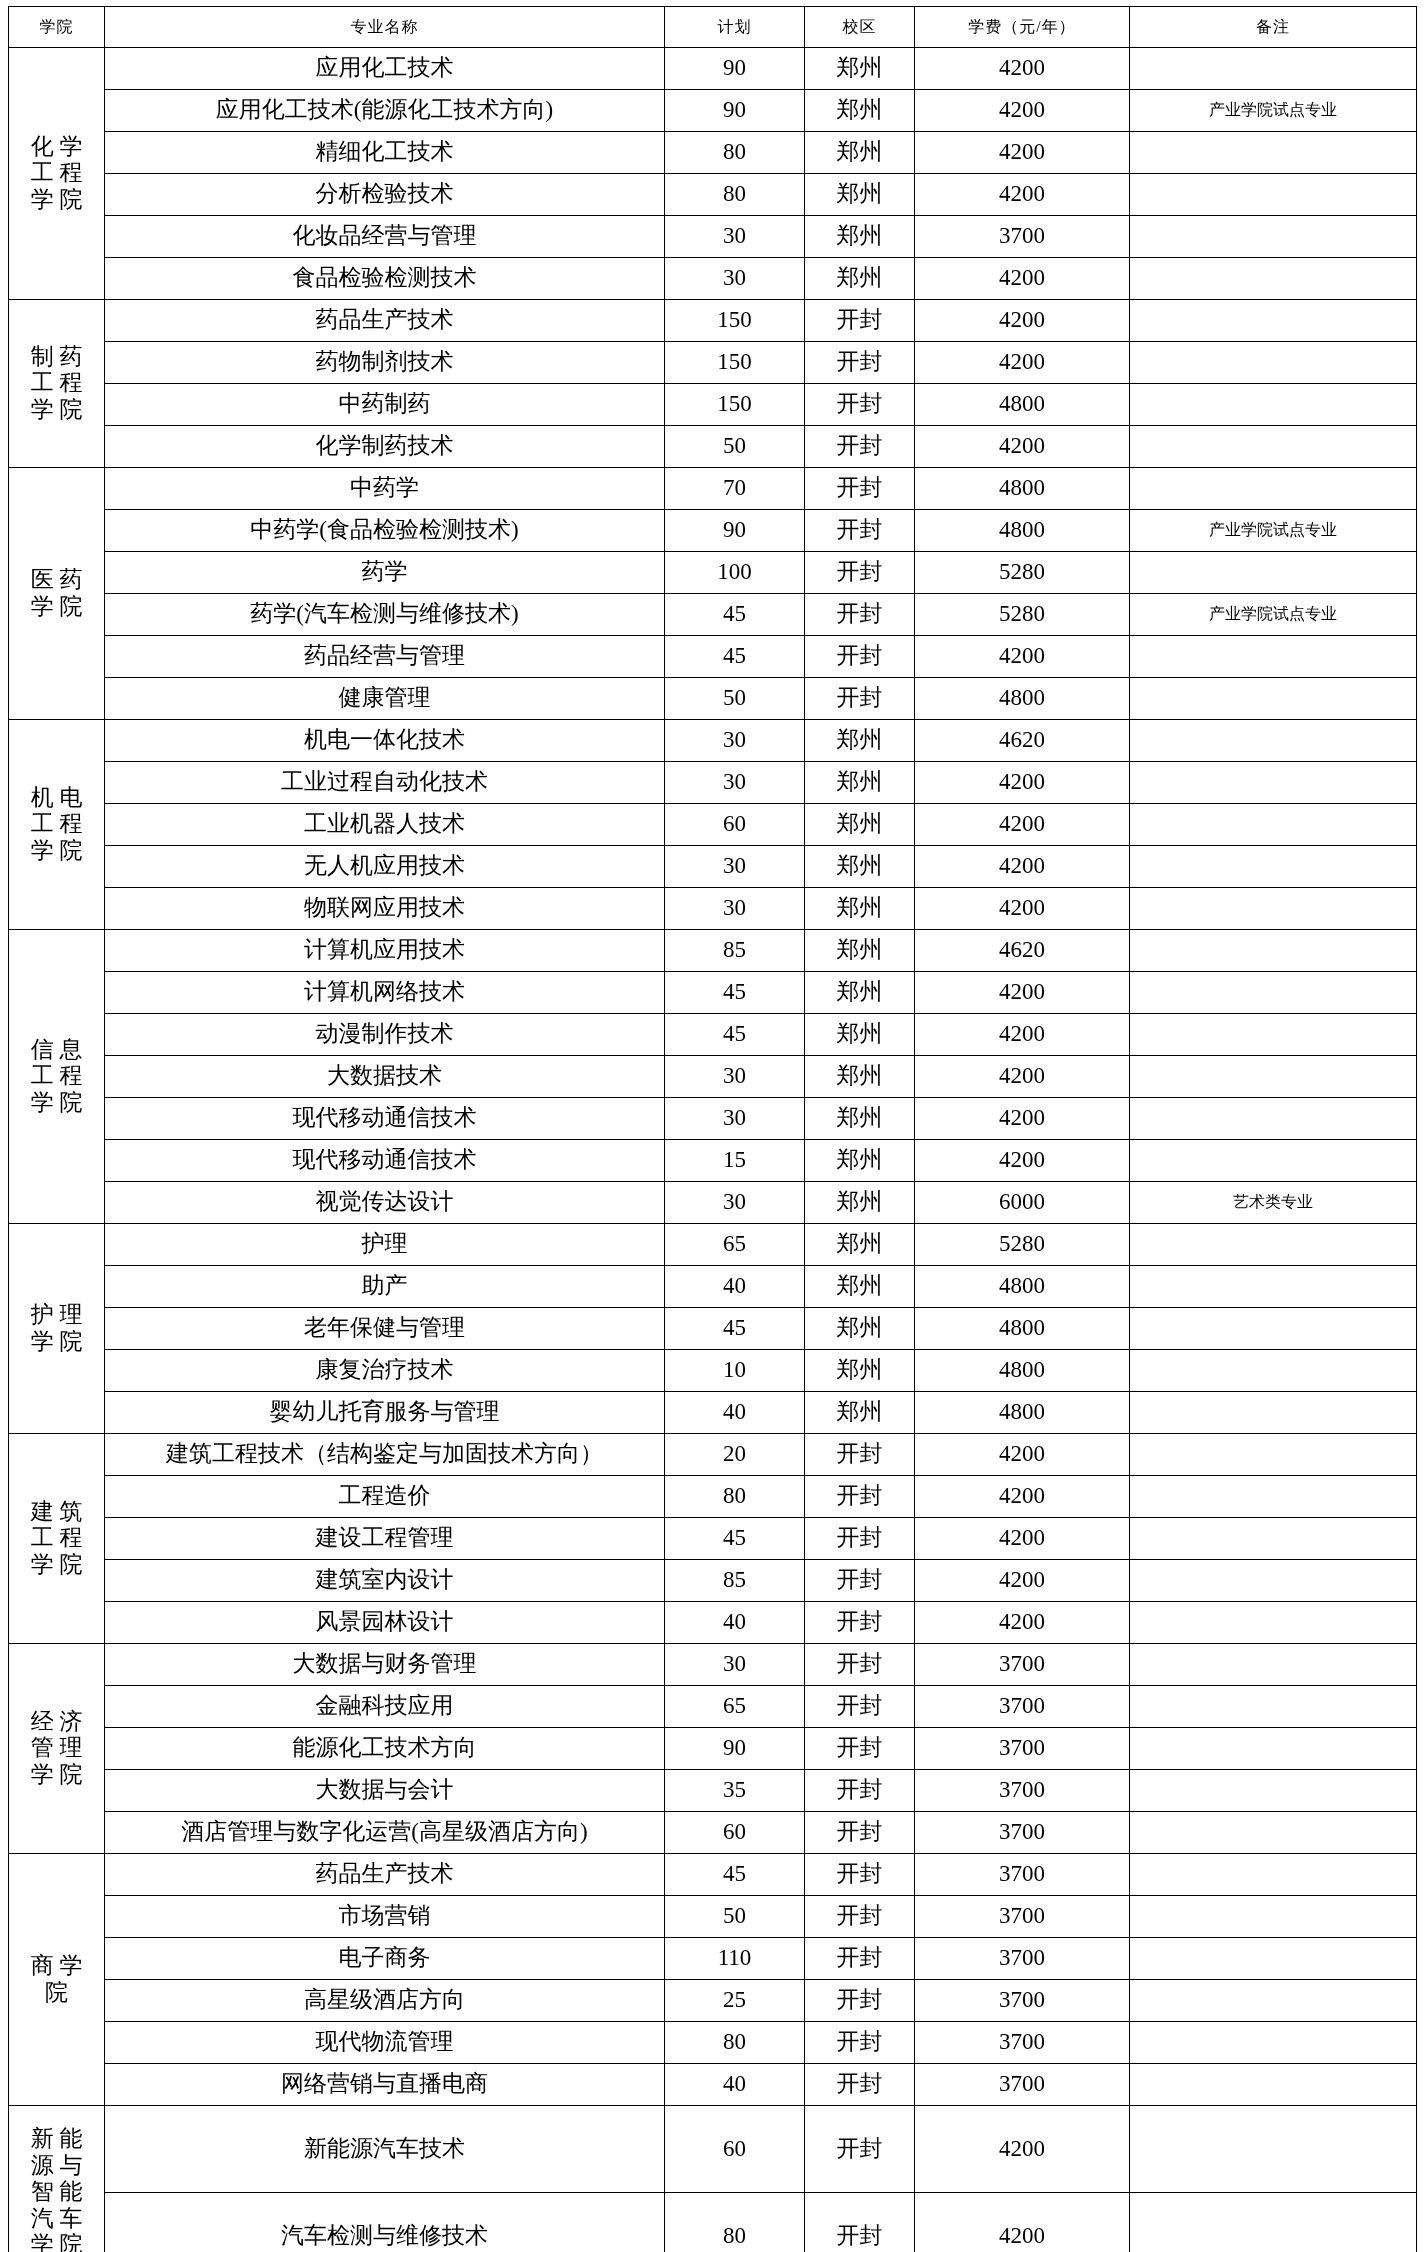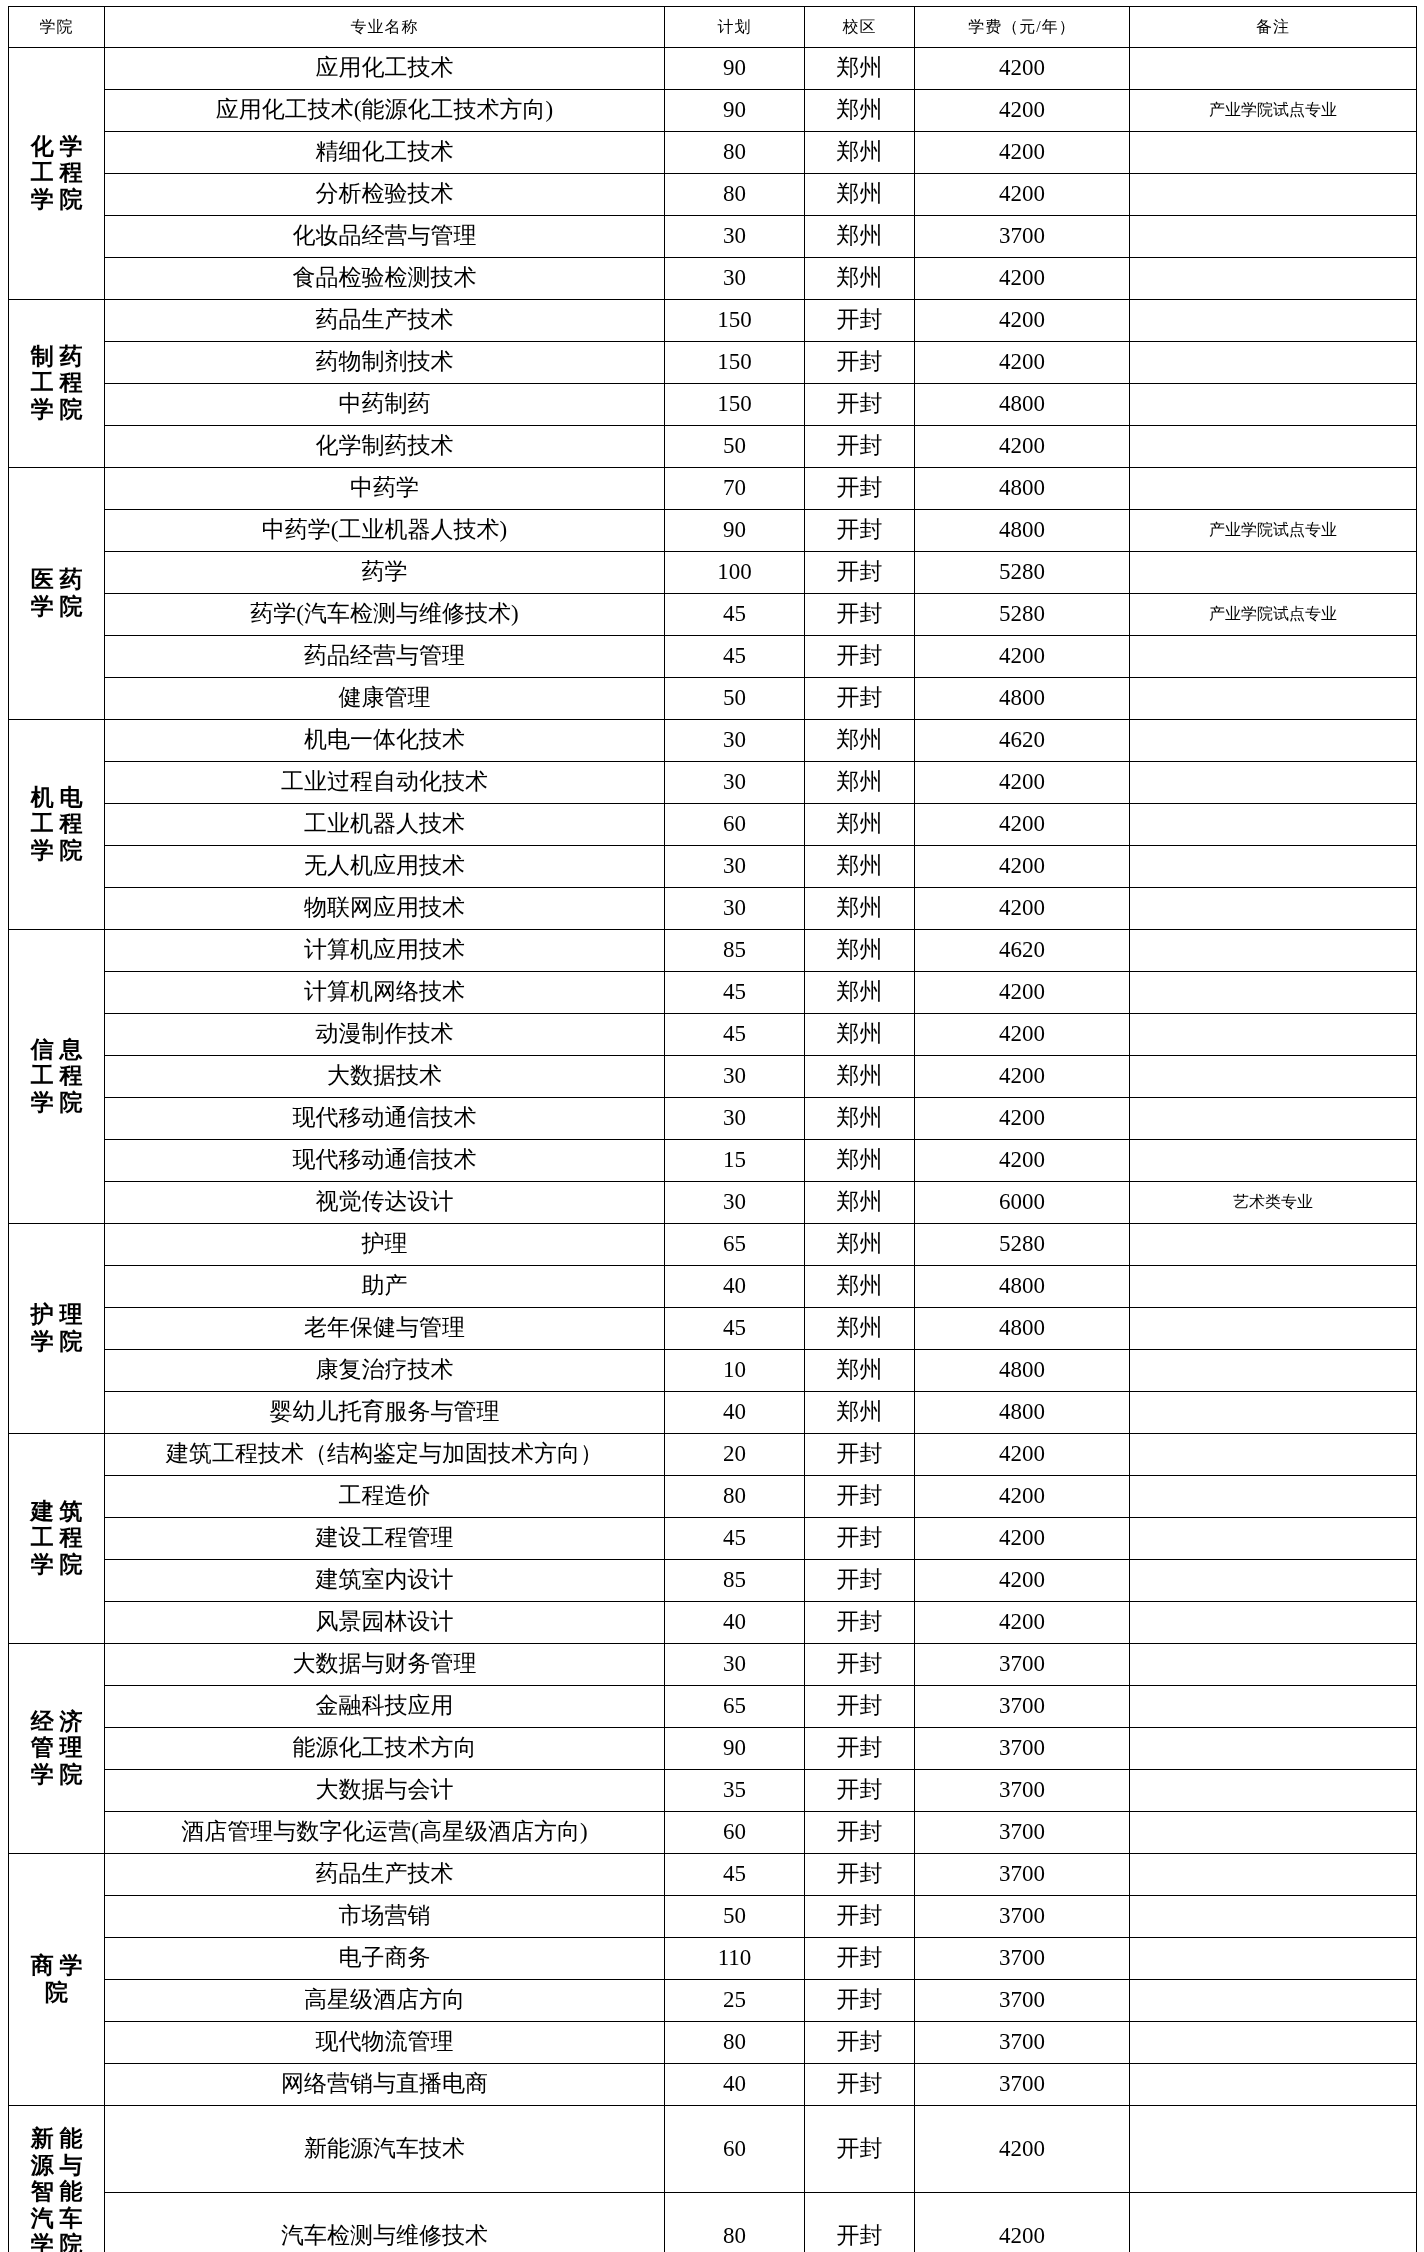--- a/index.html
+++ b/index.html
@@ -49,21 +49,20 @@
     font-size: 23px;
   }
   td.college {
     font-size: 23px;
     letter-spacing: 0px;
     line-height: 1.5;
     padding: 2px 4px;
   }
   td.college span {
     display: block;
-    font-weight: bold;
   }
   td.major {
     font-size: 23px;
   }
   td.remark {
     font-size: 16px;
   }
 </style>
 </head>
 <body>
@@ -174,21 +173,21 @@
             <span>医 药</span>
             <span>学 院</span>
           </td>
           <td class="major">中药学</td>
           <td>70</td>
           <td>开封</td>
           <td>4800</td>
           <td class="remark"></td>
         </tr>
         <tr>
-          <td class="major">中药学(工业机器人技术)</td>
+          <td class="major">中药学(食品检验检测技术)</td>
           <td>90</td>
           <td>开封</td>
           <td>4800</td>
           <td class="remark">产业学院试点专业</td>
         </tr>
         <tr>
           <td class="major">药学</td>
           <td>100</td>
           <td>开封</td>
           <td>5280</td>

